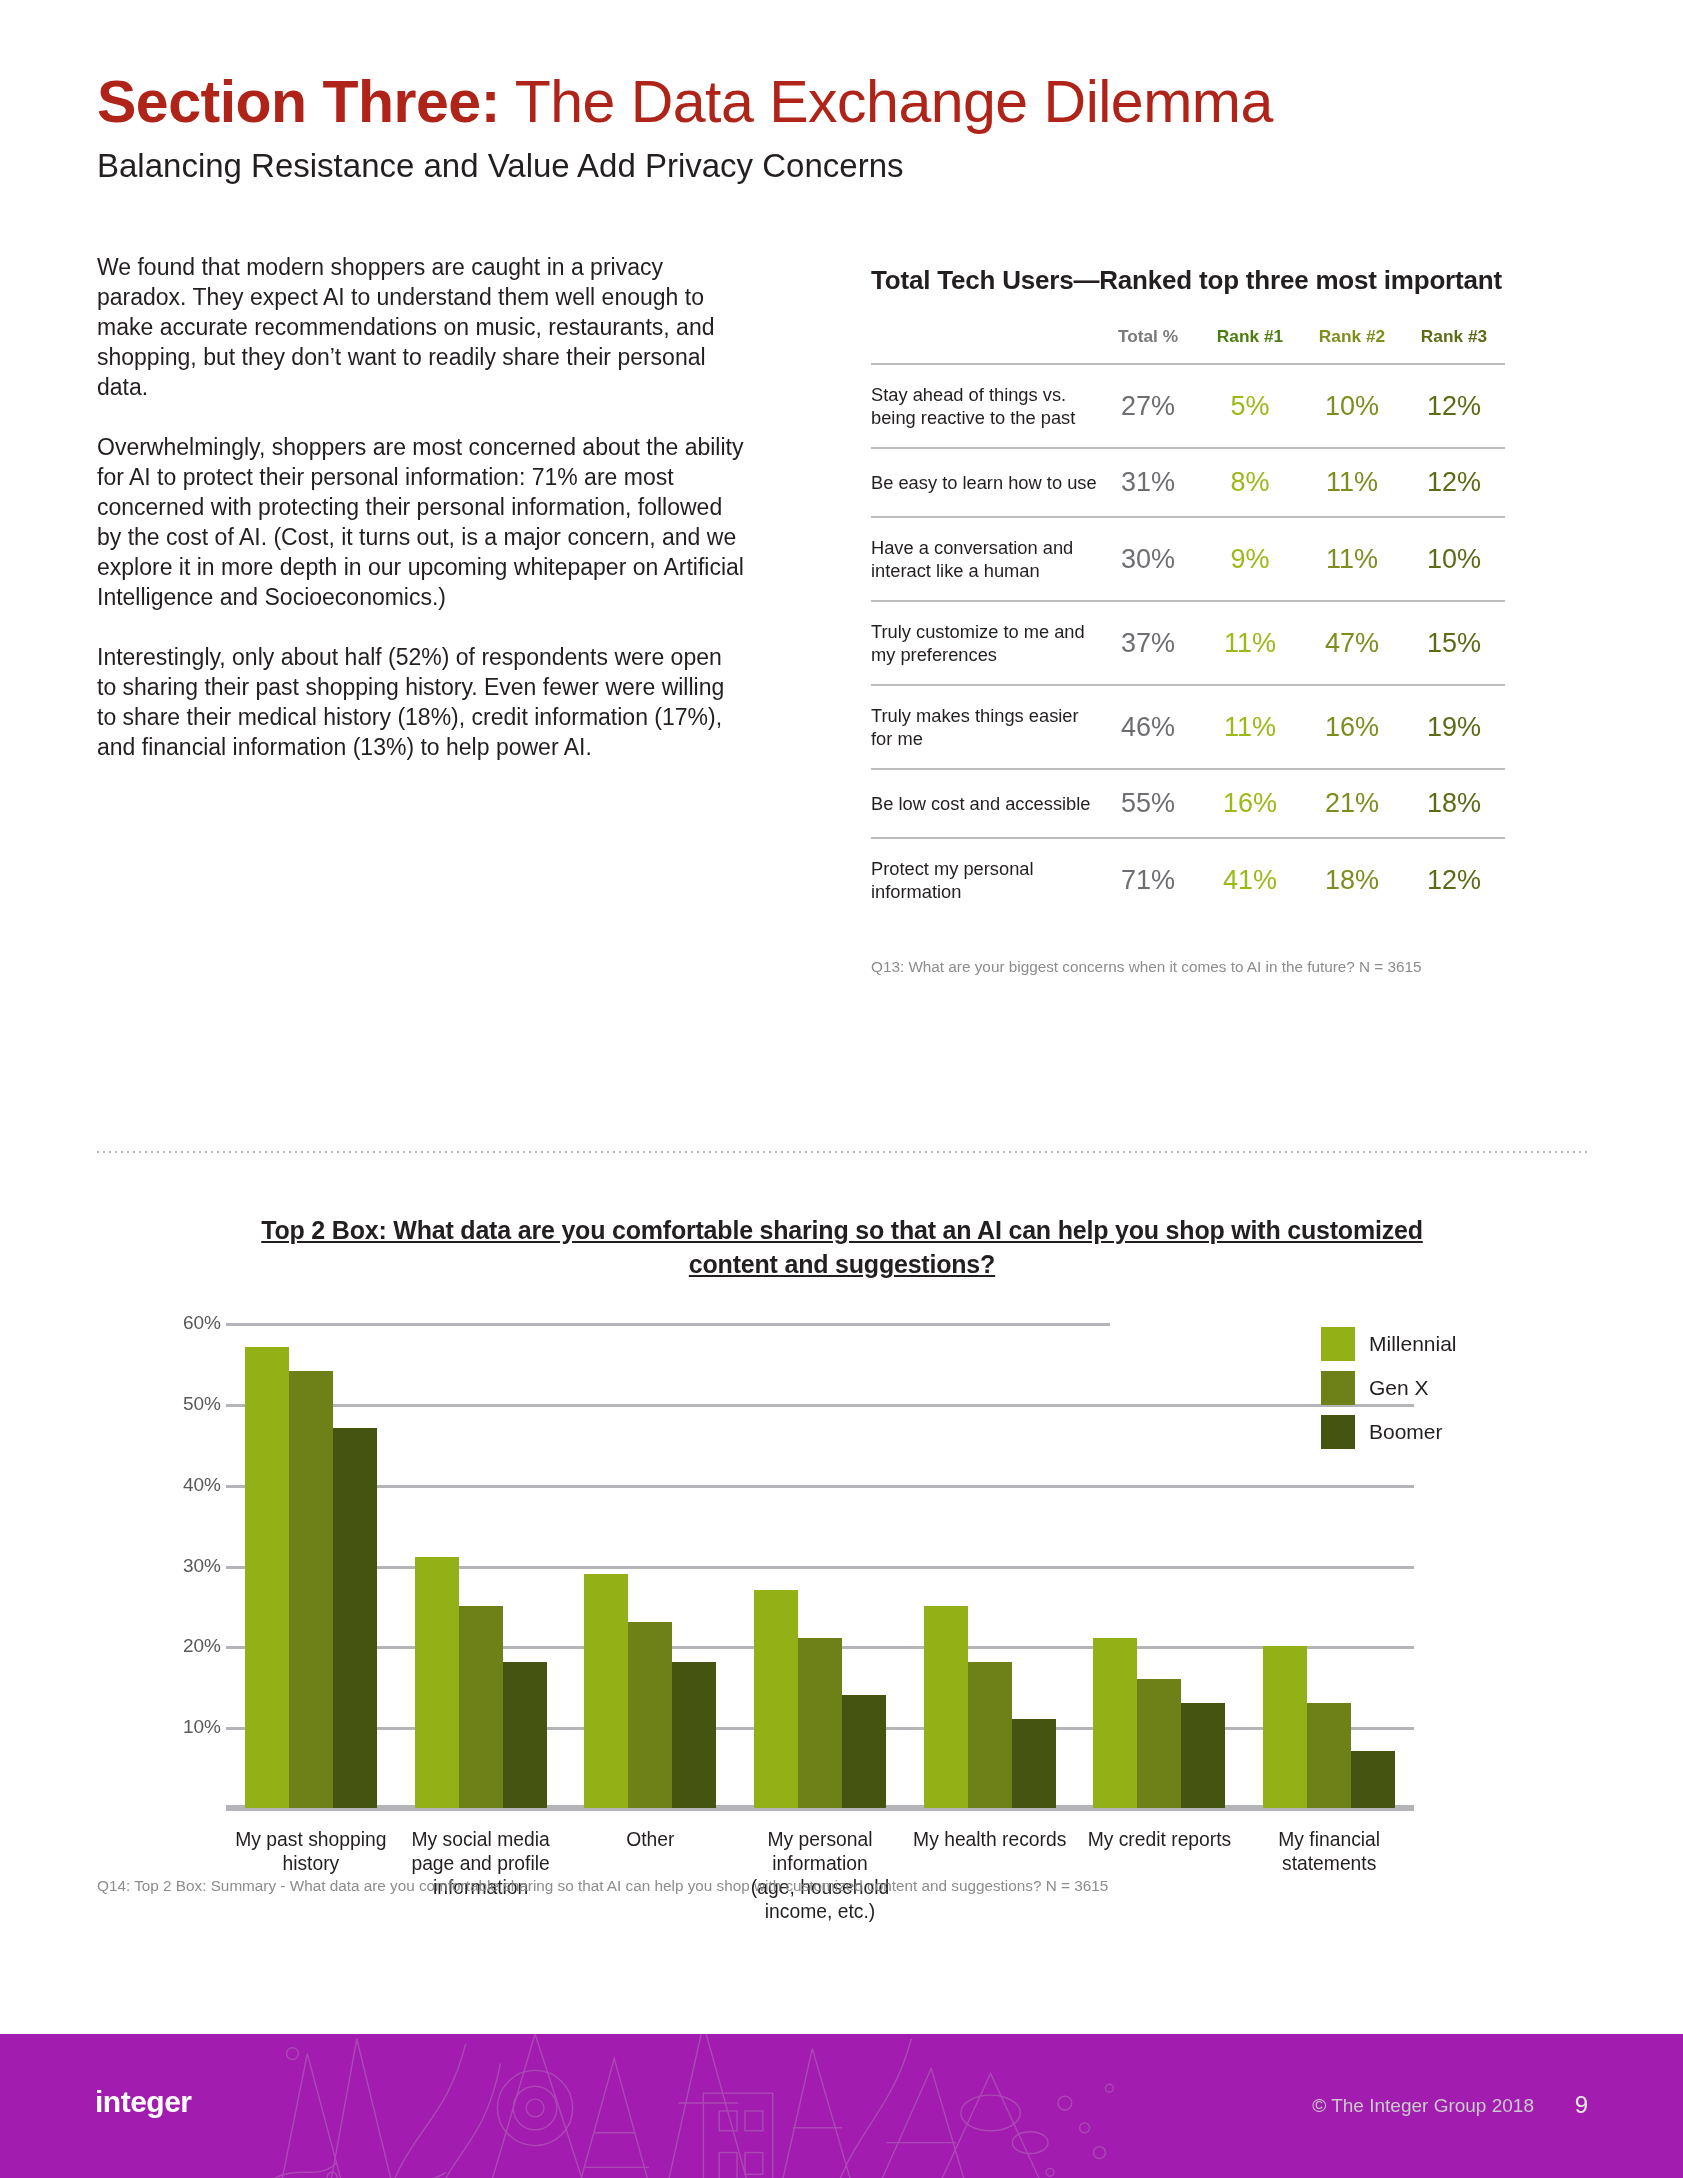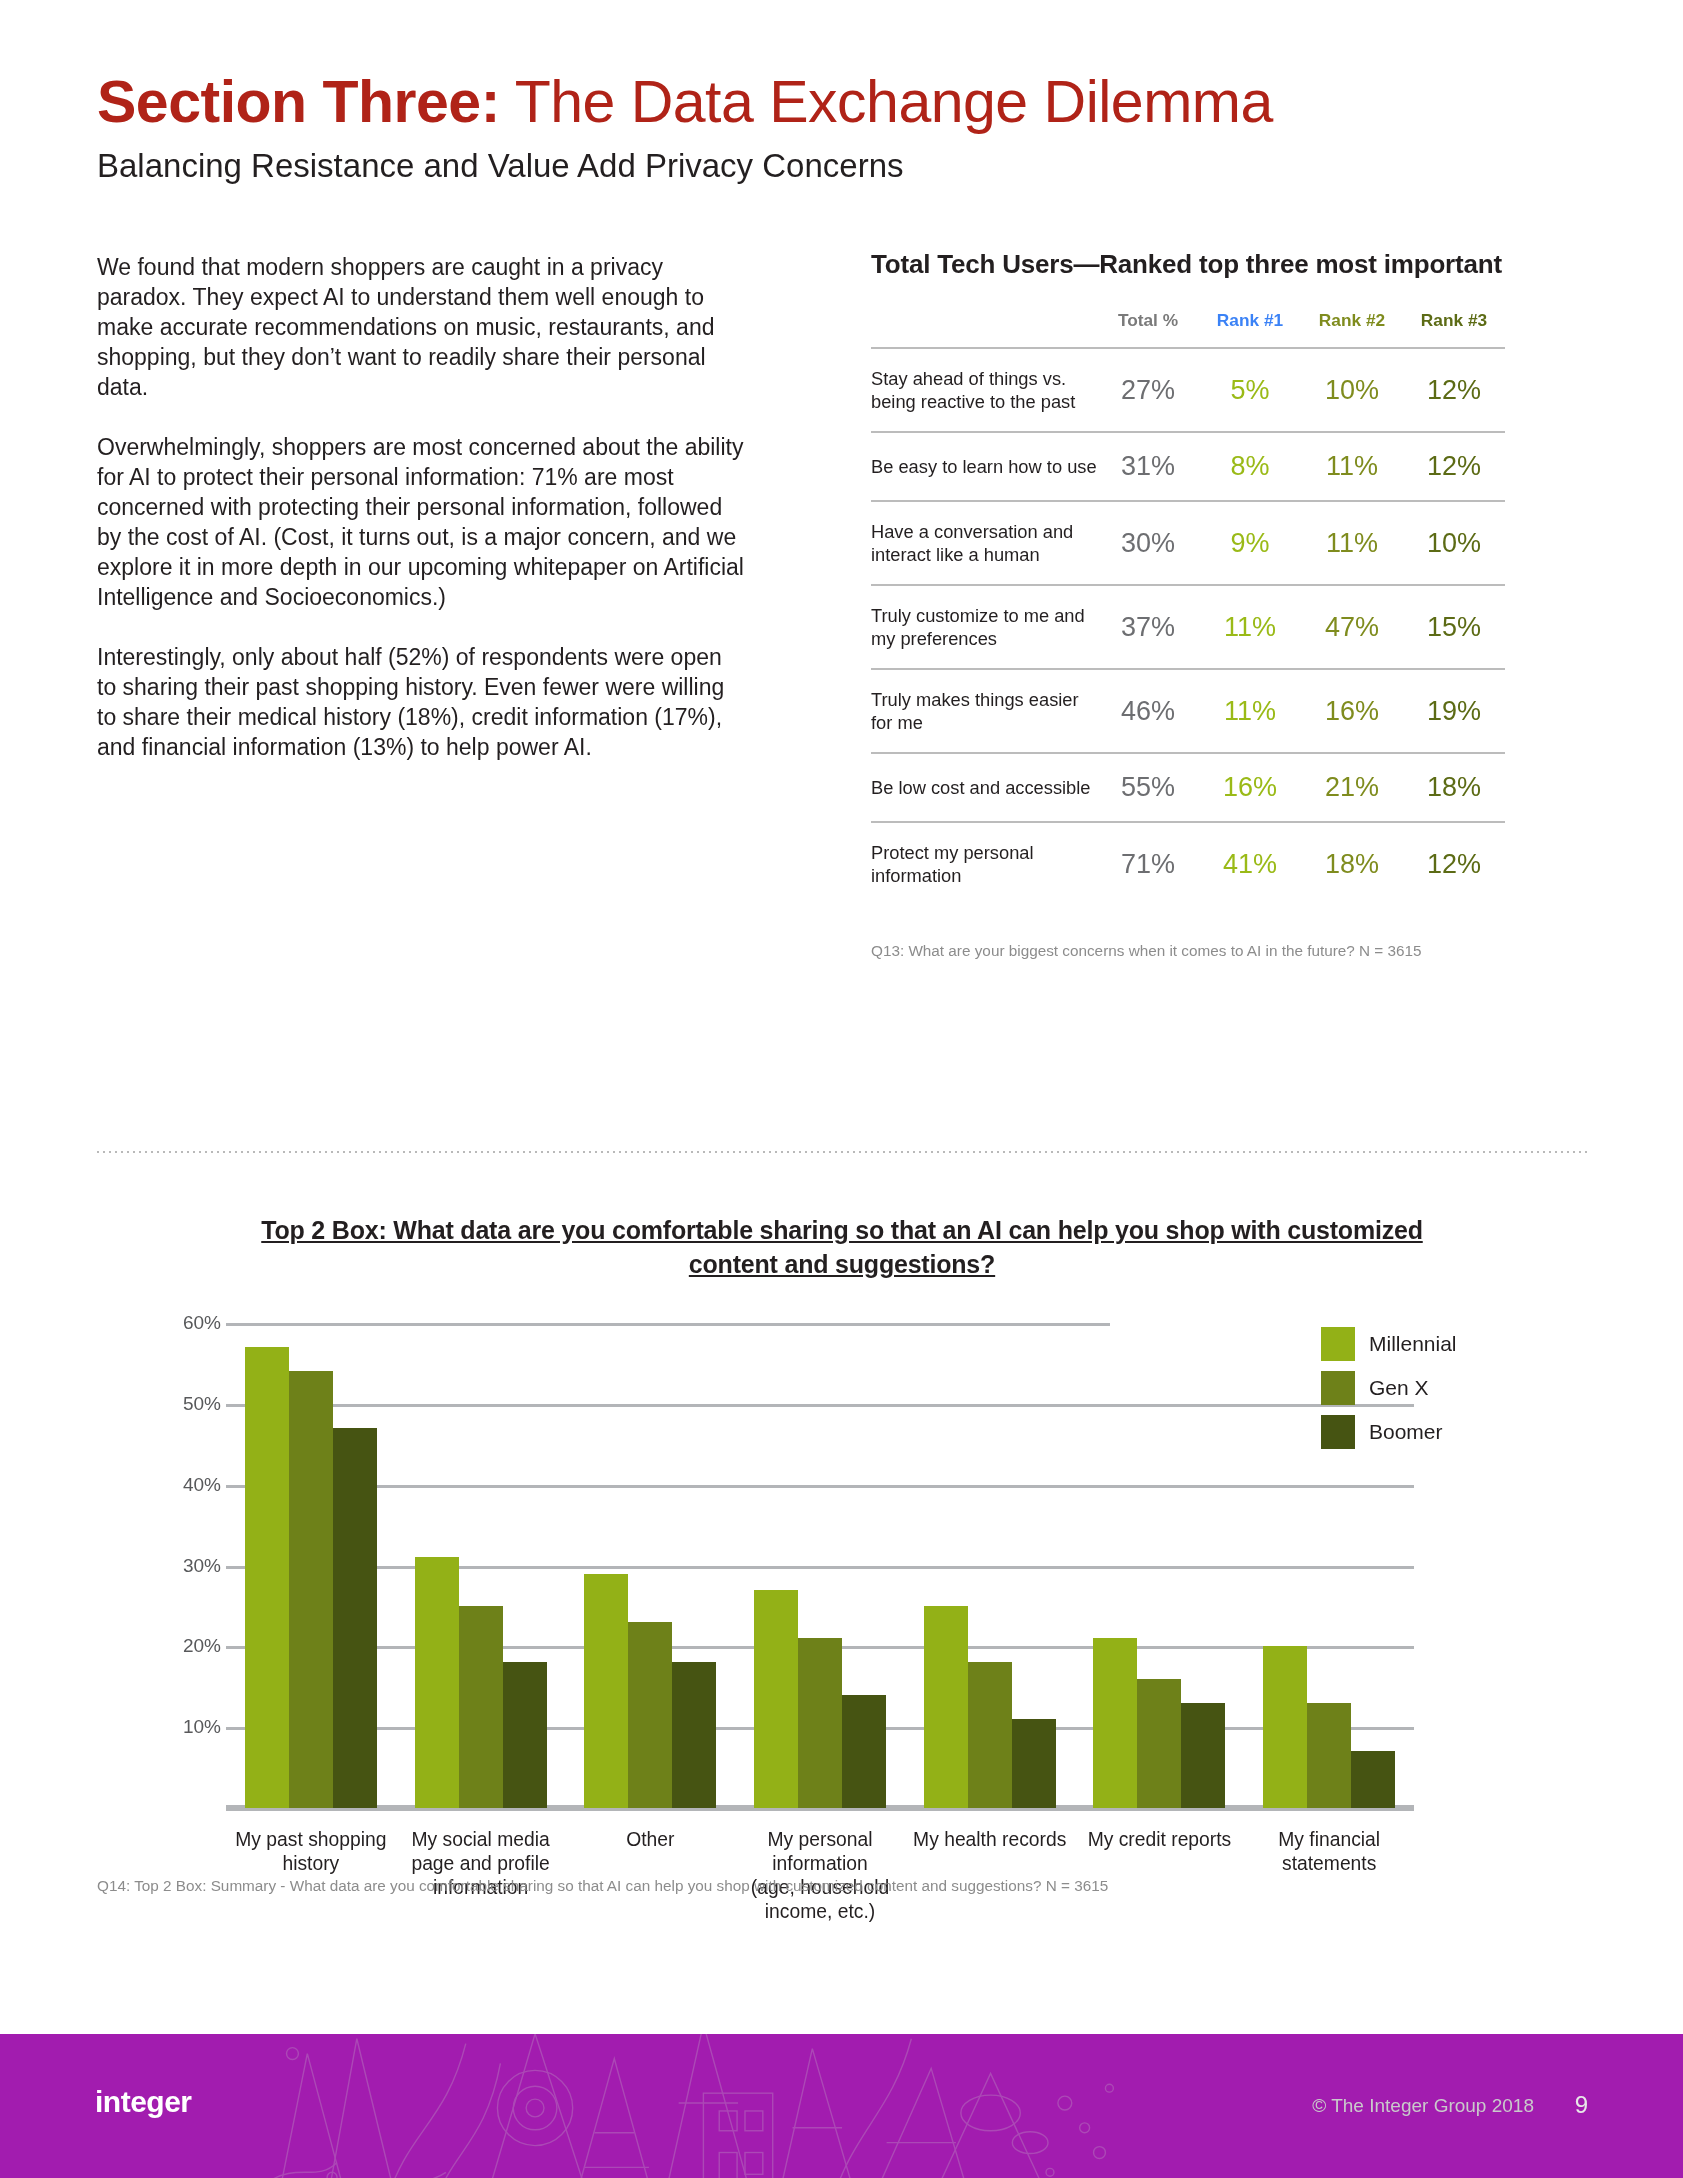--- a/index.html
+++ b/index.html
@@ -18,35 +18,35 @@
   .title-line{font-size:59px;line-height:63px;white-space:nowrap;}
   .title-strong{font-weight:bold;color:#b02318;letter-spacing:-0.5px;}
   .title-rest{font-weight:normal;color:#b02318;letter-spacing:-0.5px;}
   .subtitle{font-size:33px;line-height:40px;color:#231f20;margin-top:12px;font-weight:normal;}
 
   
   .copy{position:absolute;left:97px;top:252px;width:648px;}
   .copy p{margin:0 0 30px 0;font-size:23px;line-height:30px;color:#231f20;}
 
   
-  .table-wrap{position:absolute;left:871px;top:248px;width:634px;}
+  .table-wrap{position:absolute;left:871px;top:264px;width:634px;}
   .table-title{font-size:26px;font-weight:bold;color:#231f20;line-height:32px;letter-spacing:-0.2px;white-space:nowrap;}
   table.rank{border-collapse:collapse;width:634px;margin-top:30px;table-layout:fixed;}
   table.rank col.c0{width:226px;}
   table.rank col.c1{width:102px;}
   table.rank col.c2{width:102px;}
   table.rank col.c3{width:102px;}
   table.rank col.c4{width:102px;}
   table.rank th{
     font-size:17.3px;font-weight:bold;text-align:center;padding:0 0 16px 0;
     vertical-align:bottom;
   }
   table.rank th.lbl{text-align:left;}
   .h-total{color:#7a7a7a;}
-  .h-r1{color:#3b82f6;}
+  .h-r1{color:#4d7c0f;}
   .h-r2{color:#7f8c1e;}
   .h-r3{color:#5c6b15;}
   table.rank tbody tr{border-top:2px solid #bcbcbc;}
   table.rank tbody tr:first-child{border-top:2px solid #bcbcbc;}
   table.rank td{padding:18px 0;vertical-align:middle;}
   td.lbl{font-size:18.3px;line-height:23px;color:#231f20;text-align:left;padding-right:14px;}
   td.val{font-size:27px;text-align:center;}
   .v-total{color:#6d6e71;}
   .v-r1{color:#9aba17;}
   .v-r2{color:#7f8c1e;}

